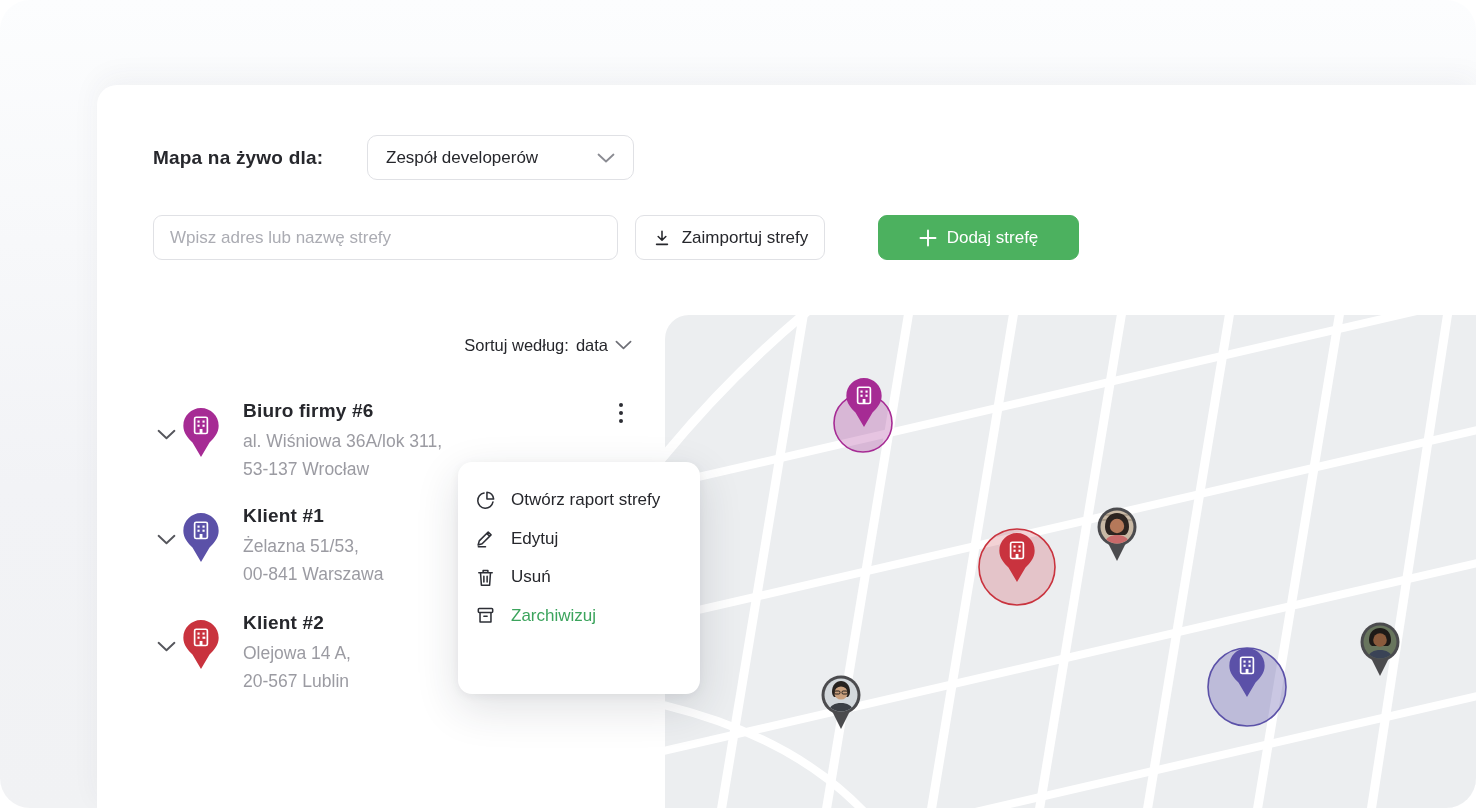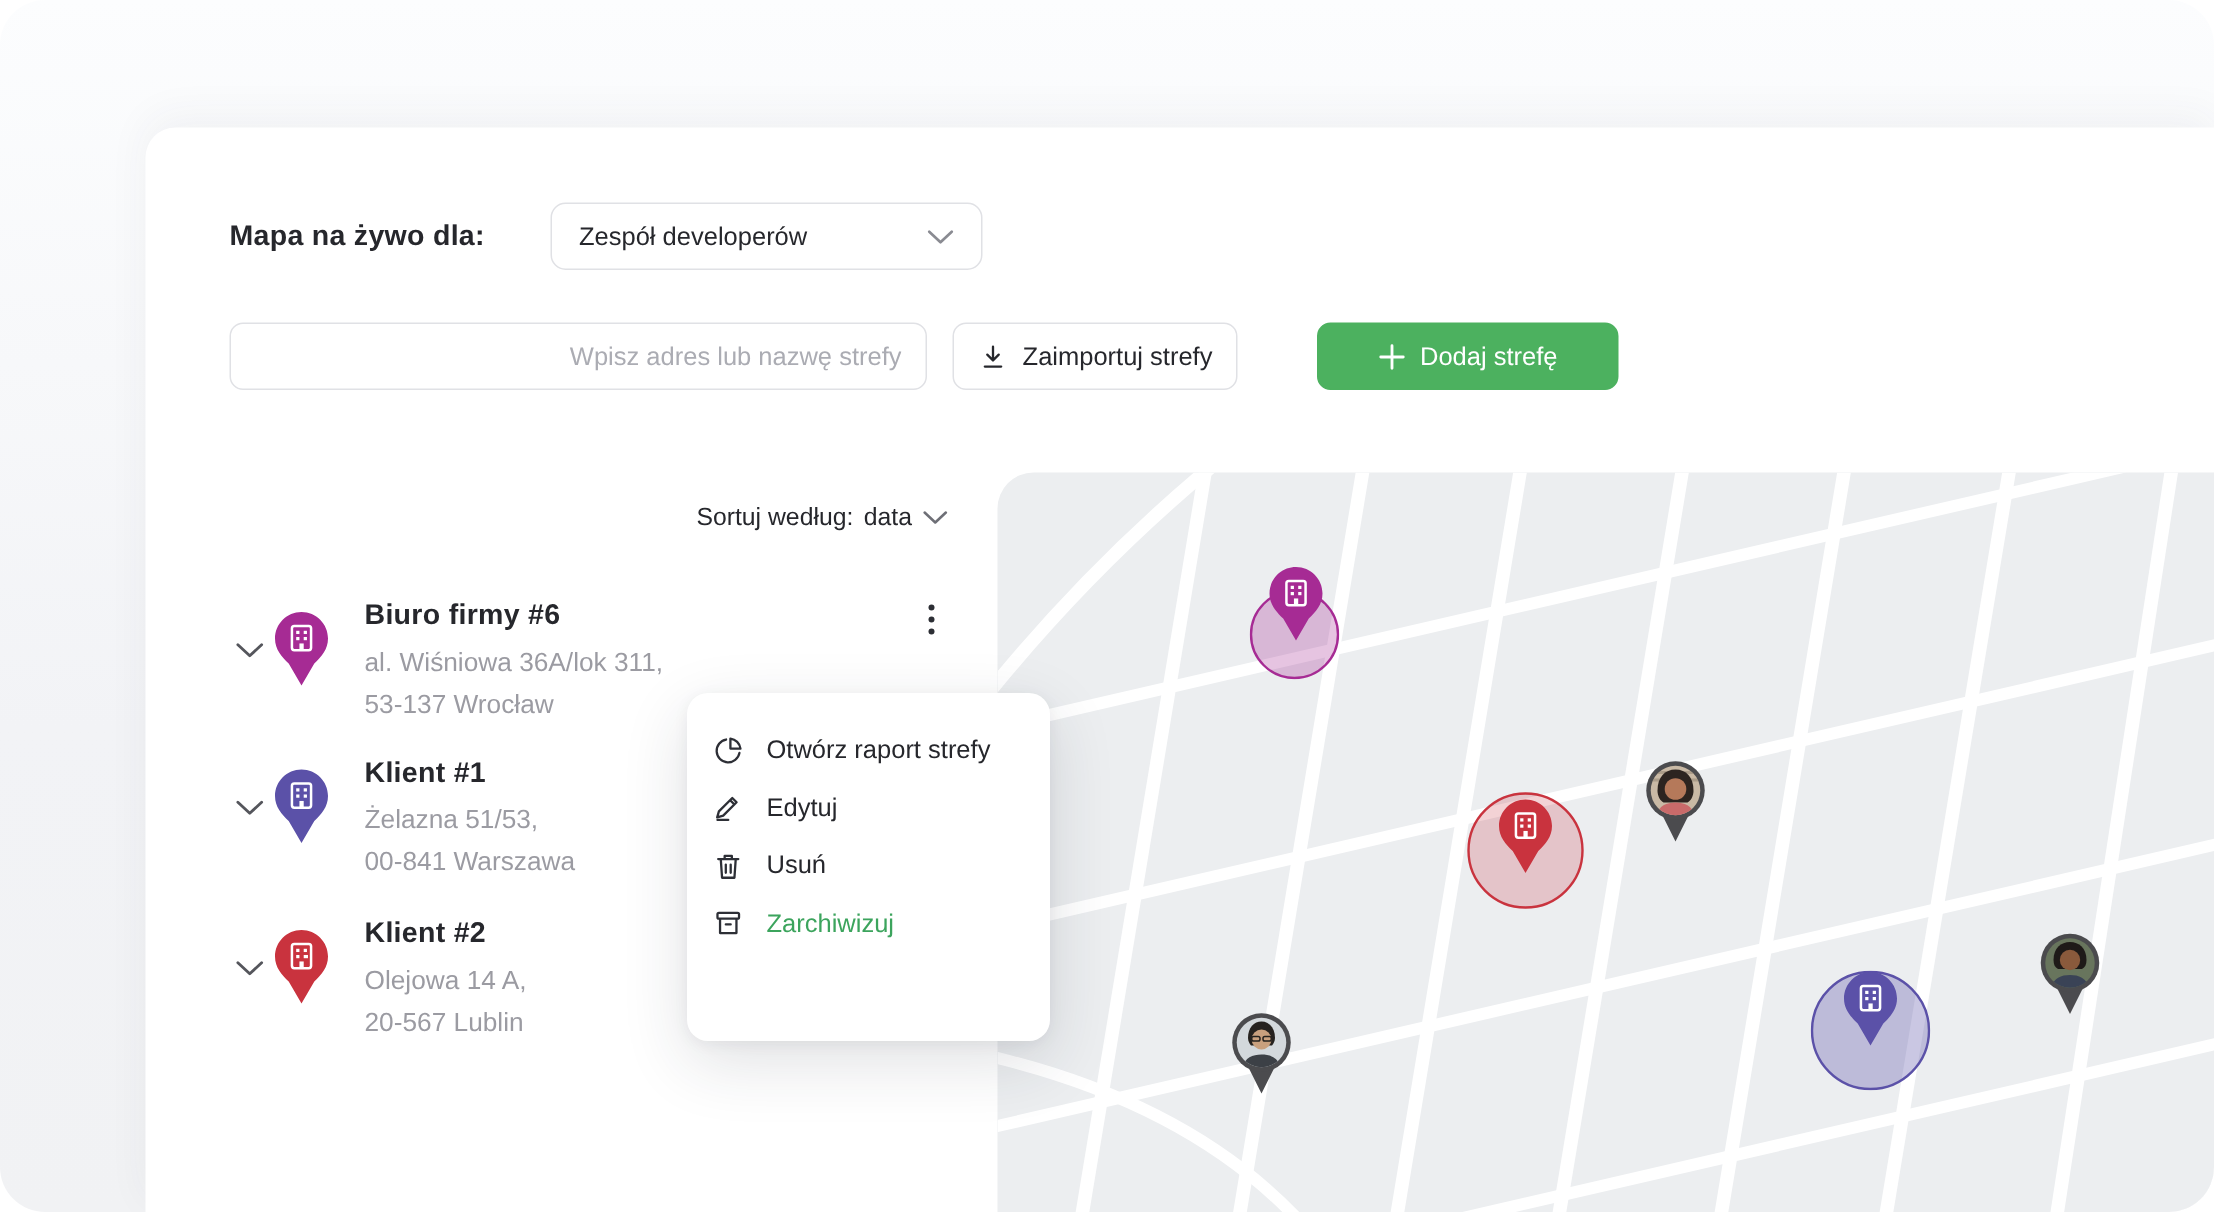--- a/index.html
+++ b/index.html
@@ -20,35 +20,35 @@
     position:absolute; left:97px; top:85px; right:0; bottom:0;
     background:#ffffff; border-radius:20px 0 0 0;
     box-shadow:0 -8px 28px rgba(50,55,70,.05);
   }
   
   .header-label{
     position:absolute; left:56px; top:62px; font-size:19px; font-weight:700;
     color:var(--text-dark); letter-spacing:.2px;
   }
   .team-select{
-    position:absolute; left:270px; top:50px; width:288px; height:45px;
+    position:absolute; left:270px; top:50px; width:267px; height:45px;
     border:1px solid var(--border); border-radius:10px; background:#fff;
     display:flex; align-items:center; justify-content:space-between;
     padding:0 18px; cursor:pointer;
   }
   .team-select .value{font-size:17px; color:var(--text-dark);}
   
   .search-box{
     position:absolute; left:56px; top:130px; width:465px; height:45px;
     border:1px solid var(--border); border-radius:9px; background:#fff;
     display:flex; align-items:center; padding:0 16px;
   }
   .search-box input{
     border:none; outline:none; width:100%; font-size:17px;
-    font-family:inherit; color:var(--text-dark); background:transparent;text-align:right;
+    font-family:inherit; color:var(--text-dark); background:transparent;
   }
   .search-box input::placeholder{color:#ABACB3;}
   .btn{
     position:absolute; top:130px; height:45px; border-radius:9px;
     display:flex; align-items:center; justify-content:center; gap:10px;
     font-size:17px; cursor:pointer; border:1px solid var(--border);
     background:#fff; color:var(--text-dark); font-family:inherit;
   }
   .btn-import{left:538px; width:190px;}
   .btn-add{

